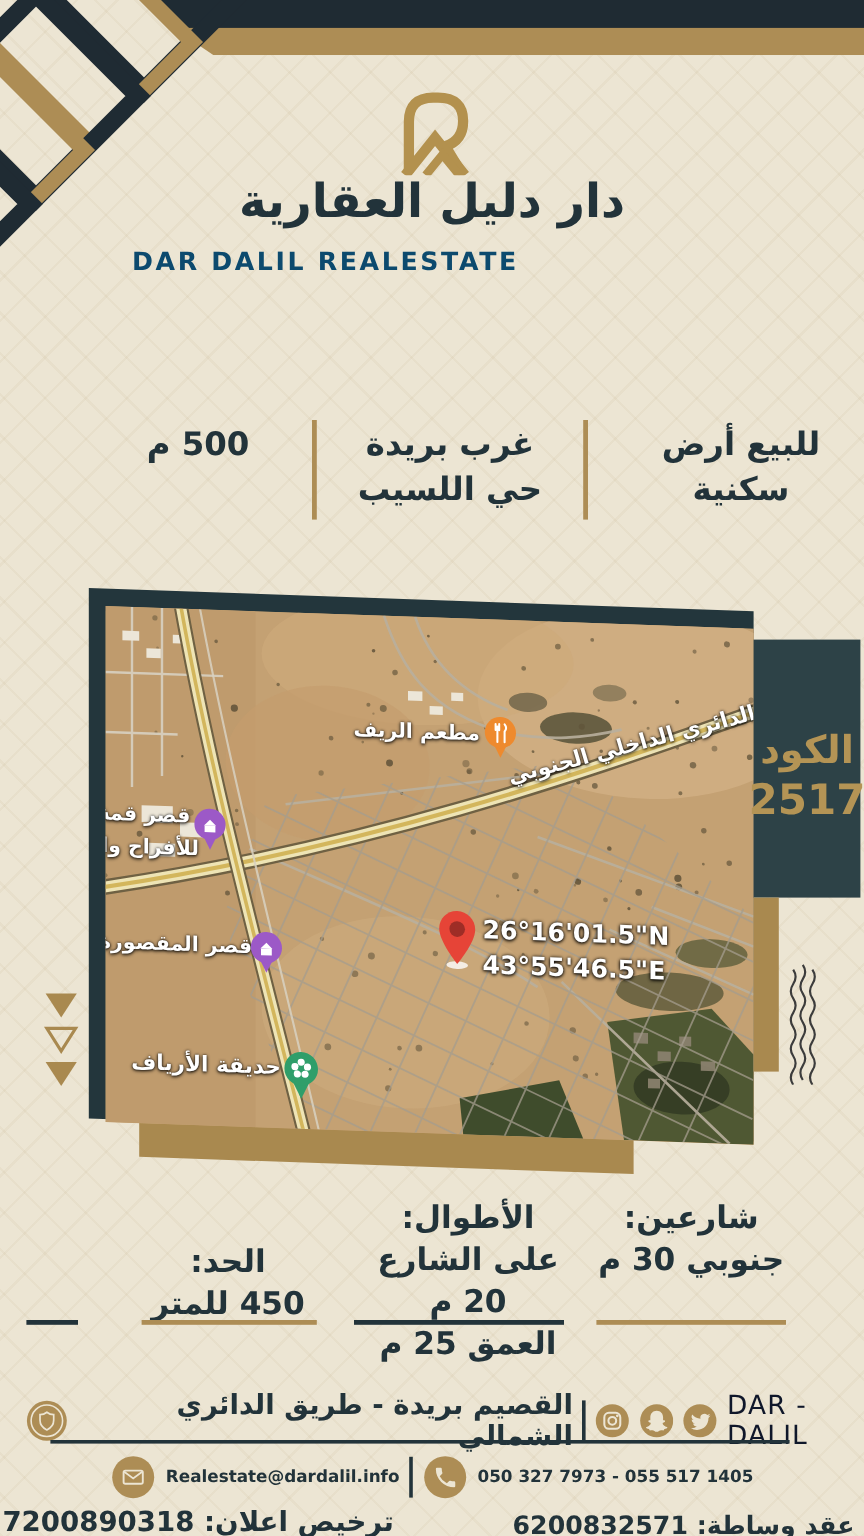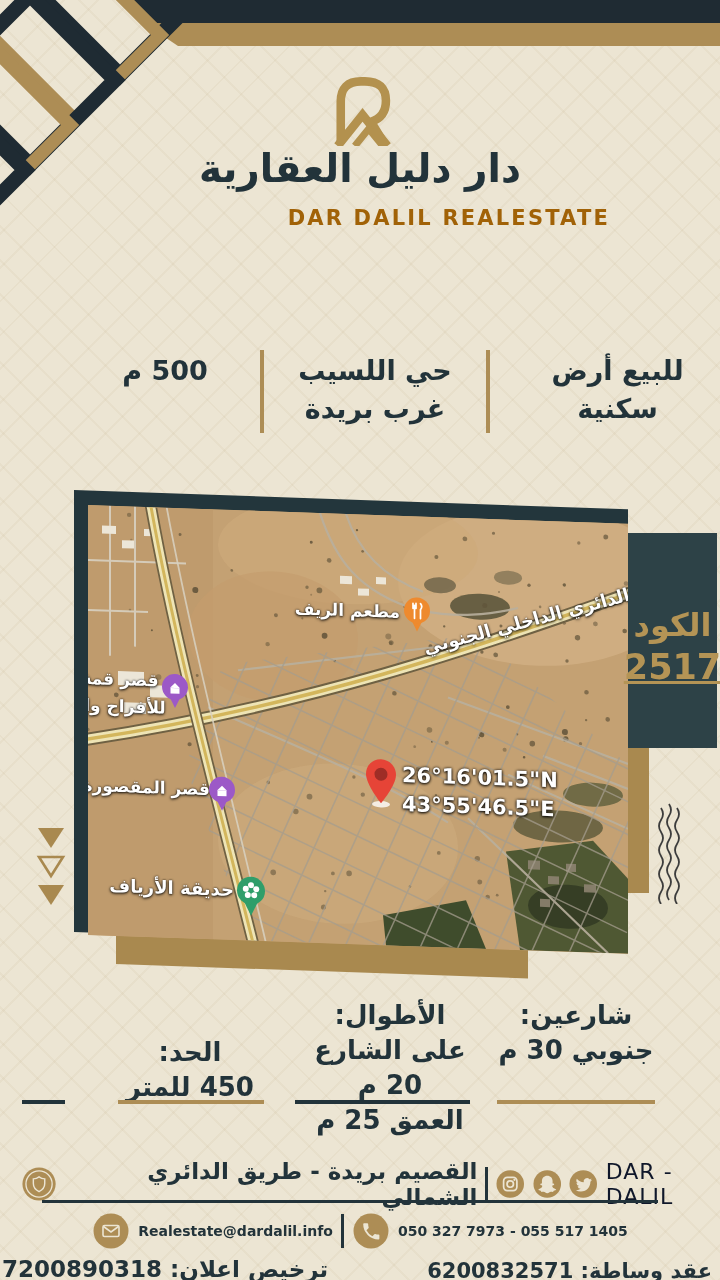--- a/index.html
+++ b/index.html
@@ -19,22 +19,22 @@
   
   .band-navy{left:0;top:0;width:720px;height:24px;background:#1f2b33;
     clip-path:polygon(122px 0,720px 0,720px 24px,158px 24px);z-index:2;}
   .band-gold{left:0;top:23px;width:720px;height:23px;background:#ad8d55;
     clip-path:polygon(144px 0,720px 0,720px 23px,178px 23px);z-index:2;}
   .corner-decor{left:0;top:0;z-index:3;}
   
   .logo-mark{left:322px;top:72px;z-index:2;}
   .logo-ar{left:110px;top:146px;width:500px;text-align:center;
     font-size:39px;font-weight:bold;color:#22333a;z-index:2;}
-  .logo-en{left:110px;top:206px;width:500px;text-align:right;
-    font-size:21px;font-weight:bold;letter-spacing:2.2px;color:#a16207;z-index:2;}
+  .logo-en{left:110px;top:206px;width:500px;text-align:left;
+    font-size:21px;font-weight:bold;letter-spacing:2.2px;color:#0c4a6e;z-index:2;}
   
   .sum-col{top:352px;height:84px;text-align:center;font-size:27px;font-weight:bold;
     line-height:38px;z-index:2;}
   .sum-div{top:350px;width:4px;height:83px;background:#ad8d55;z-index:2;}
   
   .map-shadow{left:74px;top:490px;width:554px;height:442px;background:#23363c;
     transform:skewY(2deg);transform-origin:0 0;z-index:1;}
   .map-goldbar{left:116px;top:934px;width:412px;height:30px;background:#a9894f;
     transform:skewY(2deg);transform-origin:0 0;z-index:1;}
   .map{left:88px;top:505px;width:540px;height:430px;overflow:hidden;
@@ -53,21 +53,21 @@
   .palace2-label{left:12px;top:270px;width:110px;text-align:right;}
   .park-label{left:28px;top:369px;width:118px;text-align:right;font-size:18px;}
   .coords{left:314px;top:245px;color:#fff;font-weight:bold;font-size:21px;
     line-height:29px;direction:ltr;
     text-shadow:0 1px 3px rgba(0,0,0,.95),0 0 3px rgba(0,0,0,.8);}
   
   .code-panel{left:628px;top:533px;width:89px;height:215px;background:#2d4247;
     display:flex;flex-direction:column;align-items:center;justify-content:center;
     padding-top:12px;box-sizing:border-box;z-index:2;}
   .code-label{font-size:32px;font-weight:bold;color:#b49455;line-height:40px;}
-  .code-value{font-size:35px;font-weight:bold;color:#b49455;line-height:44px;text-decoration:underline;}
+  .code-value{font-size:35px;font-weight:bold;color:#b49455;line-height:44px;}
   .code-goldbar{left:628px;top:748px;width:21px;height:145px;background:#a9894f;z-index:2;}
   .tri-decor{left:34px;top:826px;z-index:2;}
   .squiggle-decor{left:656px;top:802px;z-index:2;}
   
   .det-col{top:998px;text-align:center;font-size:26px;font-weight:bold;line-height:35px;z-index:2;}
   .underline{top:1100px;height:4px;z-index:2;}
   .u-gold{background:#ad8d55;}
   .u-navy{background:#22333a;}
   
   .f-row{left:0;width:720px;display:flex;justify-content:center;align-items:center;
@@ -111,22 +111,22 @@
   </svg>
   <div class="logo-ar abs rtl">دار دليل العقارية</div>
   <div class="logo-en abs">DAR DALIL REALESTATE</div>
 
   <div class="sum-col abs rtl" style="left:505px;width:225px;">
     <div>للبيع أرض</div>
     <div>سكنية</div>
   </div>
   <div class="sum-div abs" style="left:486px;"></div>
   <div class="sum-col abs rtl" style="left:275px;width:200px;">
+    <div>غرب بريدة</div>
     <div>حي اللسيب</div>
-    <div>غرب بريدة</div>
   </div>
   <div class="sum-div abs" style="left:260px;"></div>
   <div class="sum-col abs rtl" style="left:70px;width:190px;">
     <div>500 م</div>
   </div>
 
   <div class="map-shadow abs"></div>
   <div class="map-goldbar abs"></div>
 
   <div class="map abs">

